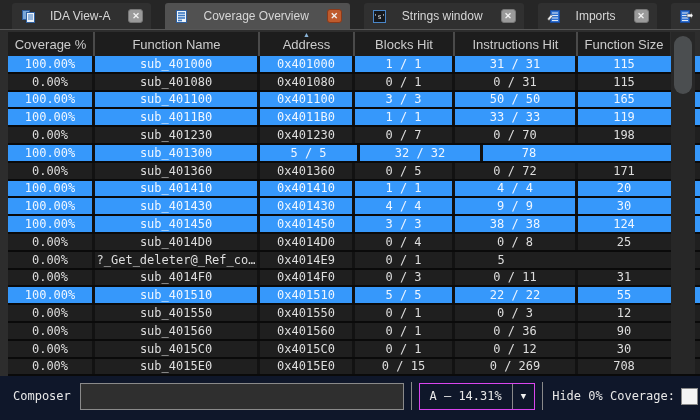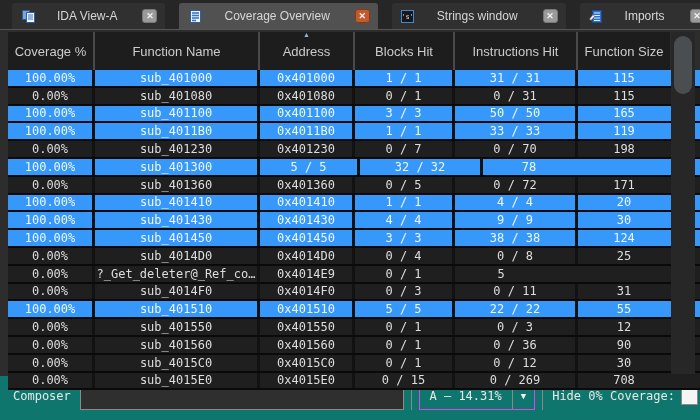--- a/index.html
+++ b/index.html
@@ -2,33 +2,33 @@
 <html><head>
 <meta charset="utf-8">
 <style>
   * { margin:0; padding:0; box-sizing:border-box; }
   html,body { width:700px; height:420px; overflow:hidden; }
   body { background:#2d2d2d; font-family:"Liberation Sans", sans-serif; }
 
   
   .tabbar { height:30px; background:#262626; display:flex; align-items:flex-end;
             padding-left:12px; border-bottom:1px solid #565656; }
-  .tab { display:flex; align-items:center; gap:22px; height:26px; padding:0 8px 0 9px;
+  .tab { display:flex; align-items:center; gap:15px; height:26px; padding:0 8px 0 9px;
          margin-right:14px; background:#303030; border-radius:3px 3px 0 0;
          color:#d6d6d6; font-size:12px; cursor:default; white-space:nowrap; }
   .tab.active { background:#515151; }
   .tab-icon { display:inline-flex; width:14px; height:14px; align-items:center; justify-content:center; }
   .tab-close { width:15px; height:14px; margin-left:3px; border-radius:3px;
                background:#9a9a9a; border:1px solid #777;
                color:#f2f2f2; font-size:9px; line-height:12px; text-align:center; font-weight:bold; }
   .tab.active .tab-close { background:#bf5b2d; border-color:#8a3a1a; }
 
   
   .table-panel { position:relative; height:346px; background:#2d2d2d; padding:2px 0 0 8px; }
-  .thead { display:flex; height:38px; }
+  .thead { display:flex; height:24px; }
   .th { background:#1d1d1d; color:#cccccc; font-size:13px; display:flex;
         align-items:center; justify-content:center; position:relative;
         border-right:2px solid #4a4a4a; }
   .th:last-child { border-right:none;align-items:center; }
   .sort-arrow { position:absolute; top:-1px; left:50%; transform:translateX(-50%);
                 font-size:7px; color:#8ab4d8; line-height:7px; }
   .tbody { height:412px; overflow:hidden; }
   .tr { display:flex; flex:0 0 17.8px; height:17.8px; background:#1f1f1f;
         border-bottom:2px solid #0a0a0a; }
   .tr.covered { background:#3698fb; }
@@ -38,21 +38,21 @@
   .td:last-child { border-right:none; }
   .tr.covered .td { color:#eef6ff; }
   .c0{width:87px;} .c1{width:165px;} .c2{width:95px;} .c3{width:100px;} .c4{width:123px;} .c5{width:92px;}
 
   .vscrollbar { position:absolute; top:2px; right:5px; width:24px; height:342px;
                 background:#272727; }
   .vscrollbar .thumb { position:absolute; top:4px; left:3px; width:18px; height:58px;
                        background:#4b4e50; border-radius:9px; }
 
   
-  .footer { height:44px; background:#0f766e; display:flex; align-items:center;
+  .footer { height:44px; background:#0f172a; display:flex; align-items:center;
             padding:0 2px 4px 13px; font-family:"DejaVu Sans Mono", monospace;
             font-size:12px; color:#e8e8e8; }
   .composer-label { margin-right:9px; }
   .composer-input { flex:1; height:27px; background:#2f2f2f; border:1px solid #8a8a8a;
                     color:#e8e8e8; font-family:"DejaVu Sans Mono", monospace; font-size:12px;
                     padding:0 6px; outline:none; }
   .vsep { width:1px; height:28px; background:#8a8a8a; margin:0 7px; }
   .coverage-select { display:flex; align-items:stretch; height:27px;
                      border:1px solid #d946ef; }
   .coverage-select .value { display:flex; align-items:center; padding:0 10px; }

